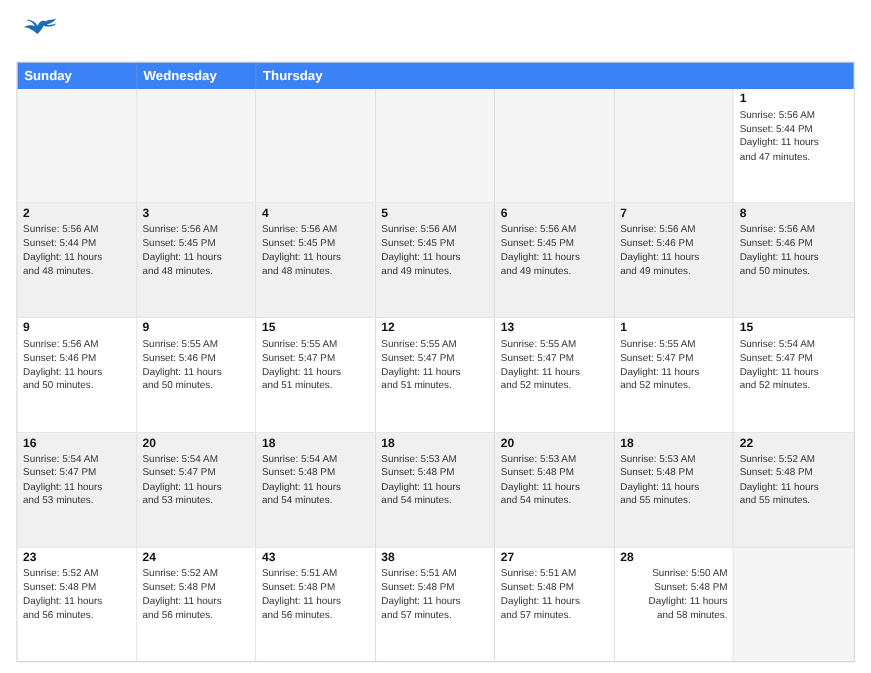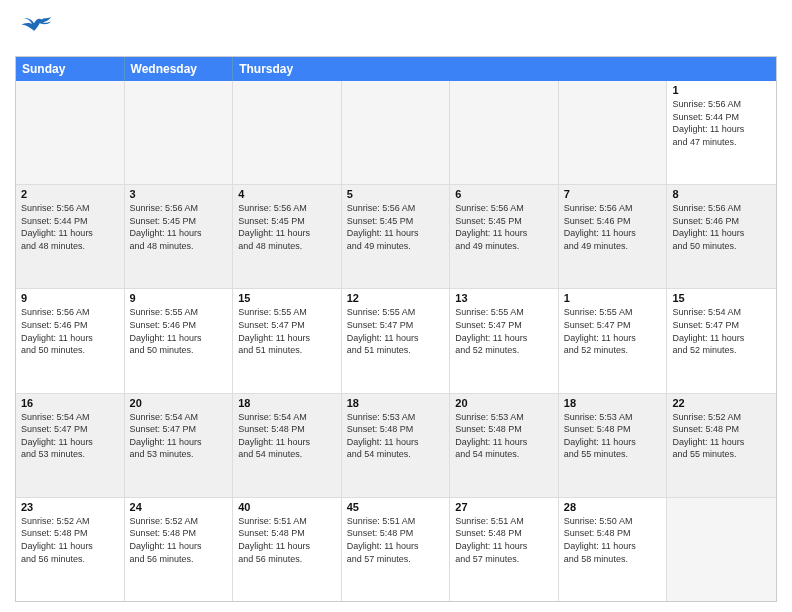--- a/index.html
+++ b/index.html
@@ -322,43 +322,43 @@
 and 56 minutes.</div>
           </div>
           <div class="cal-cell">
             <span class="day-number">24</span>
             <div class="cell-info" style="white-space: pre-line;">Sunrise: 5:52 AM
 Sunset: 5:48 PM
 Daylight: 11 hours
 and 56 minutes.</div>
           </div>
           <div class="cal-cell">
-            <span class="day-number">40</span>
+            <span class="day-number">43</span>
             <div class="cell-info" style="white-space: pre-line;">Sunrise: 5:51 AM
 Sunset: 5:48 PM
 Daylight: 11 hours
 and 56 minutes.</div>
           </div>
           <div class="cal-cell">
-            <span class="day-number">45</span>
+            <span class="day-number">38</span>
             <div class="cell-info" style="white-space: pre-line;">Sunrise: 5:51 AM
 Sunset: 5:48 PM
 Daylight: 11 hours
 and 57 minutes.</div>
           </div>
           <div class="cal-cell">
             <span class="day-number">27</span>
             <div class="cell-info" style="white-space: pre-line;">Sunrise: 5:51 AM
 Sunset: 5:48 PM
 Daylight: 11 hours
 and 57 minutes.</div>
           </div>
           <div class="cal-cell">
             <span class="day-number">28</span>
-            <div class="cell-info" style="white-space: pre-line;">Sunrise: 5:50 AM
+            <div class="cell-info" style="white-space: pre-line; text-align: right;">Sunrise: 5:50 AM
 Sunset: 5:48 PM
 Daylight: 11 hours
 and 58 minutes.</div>
           </div>
           <div class="cal-cell empty"></div>
         </div>
       </div>
   </div>
 </div>
 

